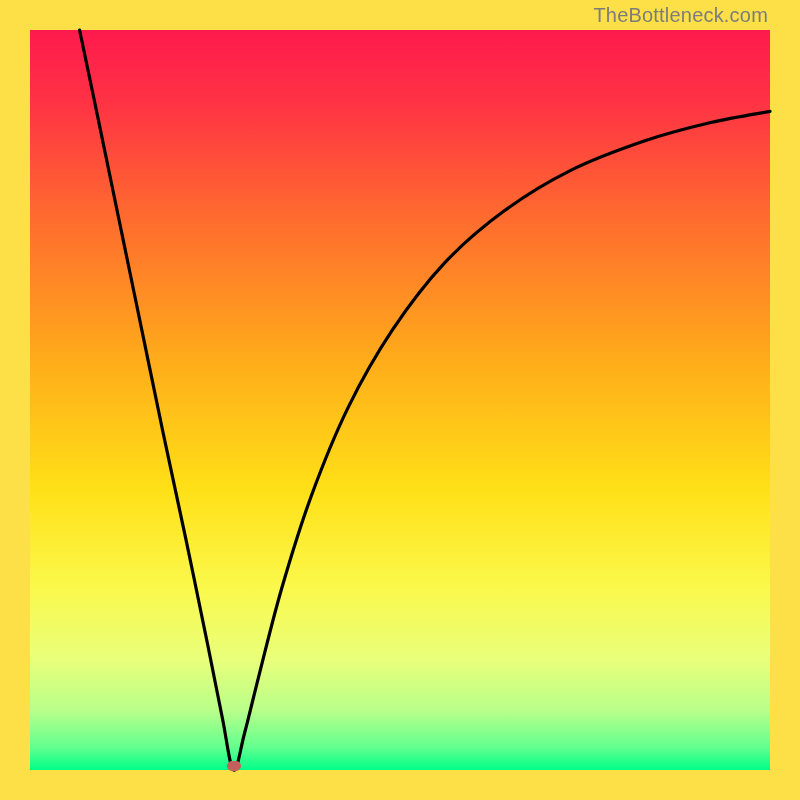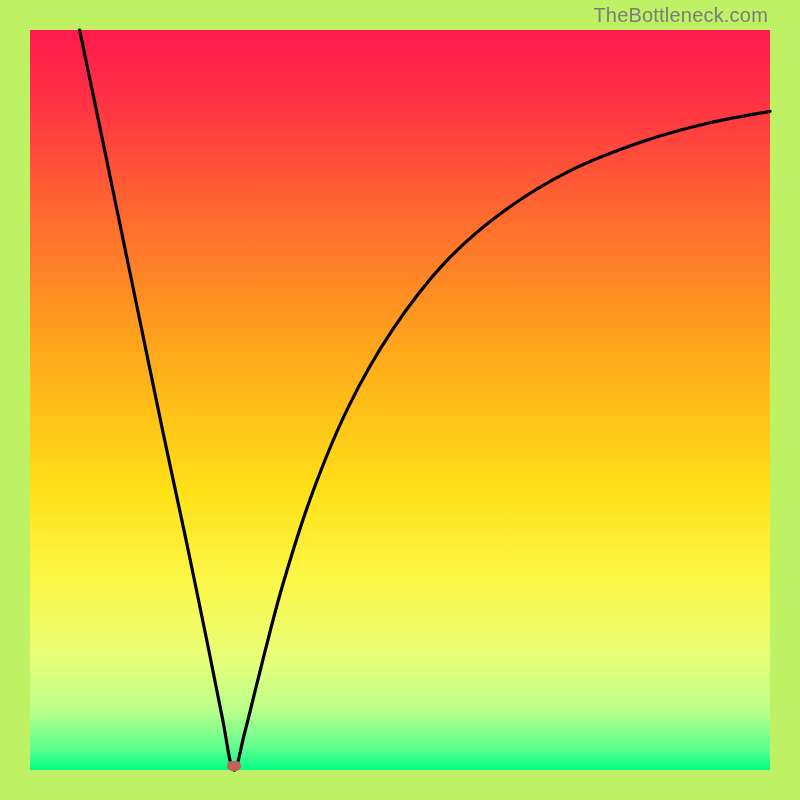--- a/index.html
+++ b/index.html
@@ -9,21 +9,21 @@
     background: #000;
     overflow: hidden;
     font-family: Arial, Helvetica, sans-serif;
   }
   .frame {
     position: absolute;
     top: 0;
     left: 0;
     width: 800px;
     height: 800px;
-    background: #bef264;
+    background: #fde047;
     text-align: right;
   }
   .plot-area {
     position: absolute;
     top: 30px;
     left: 30px;
     width: 740px;
     height: 740px;
   }
   .gradient-bg {

